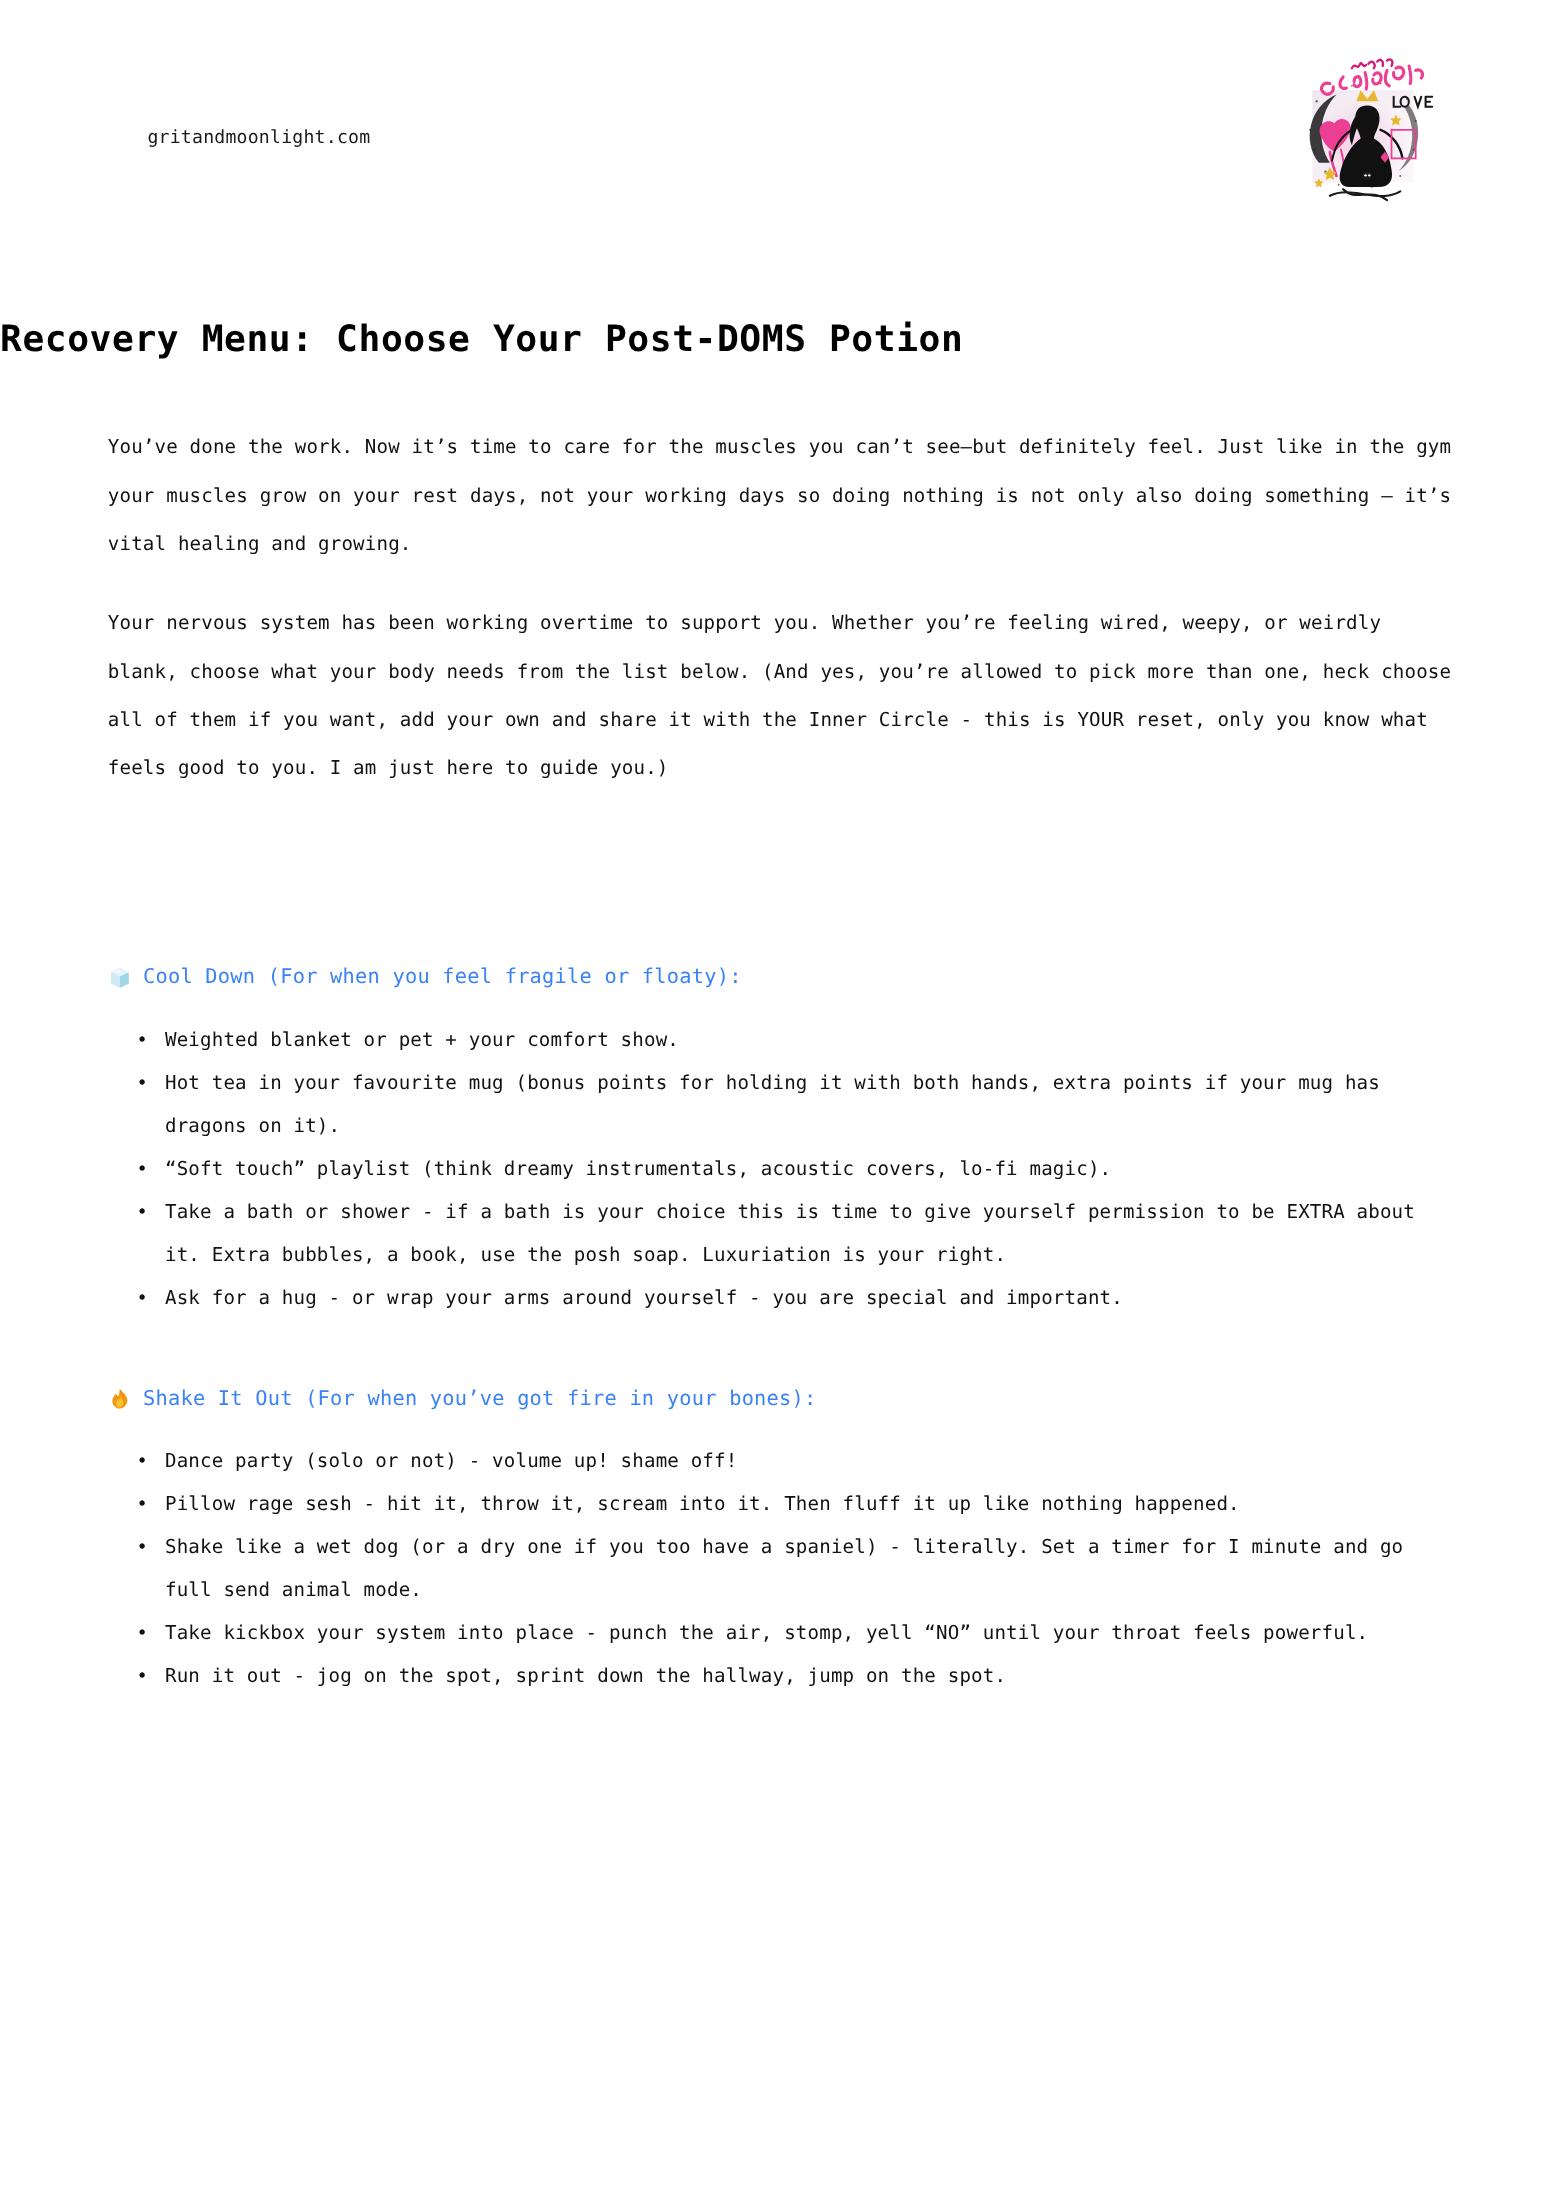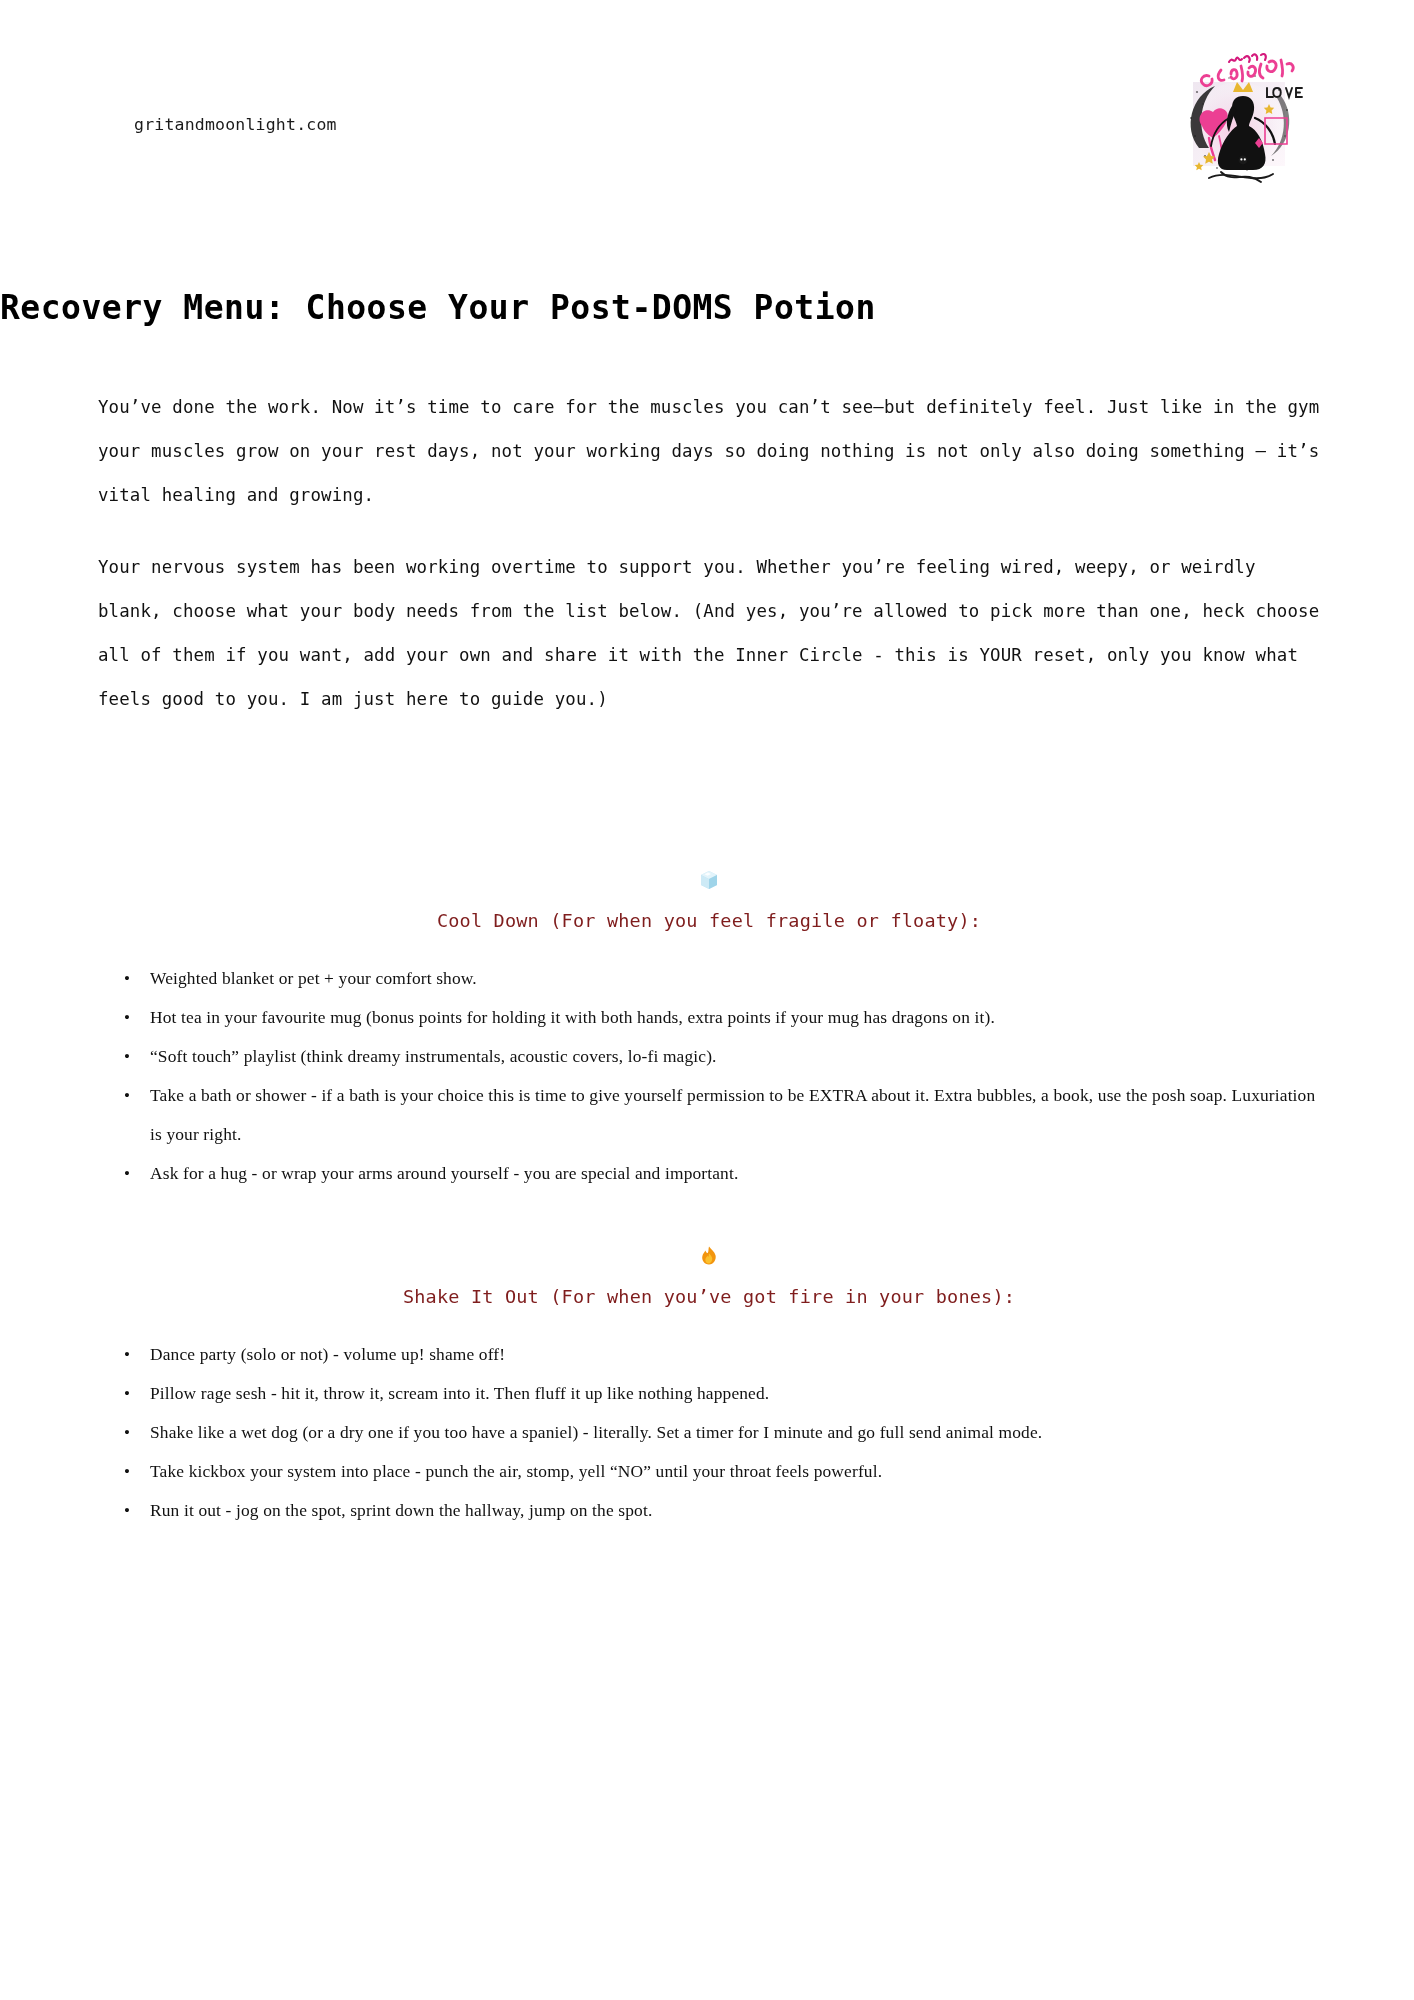--- a/index.html
+++ b/index.html
@@ -79,42 +79,40 @@
   }
   p.para.second { margin-top: 26px; }
 
   .section {
     margin-top: 0;
   }
   .section-heading {
     font-size: 18.5px;
     line-height: 40px;
     letter-spacing: 0.2px;
-    color: #7f1d1d;
+    color: #3b82f6;
     white-space: nowrap;
     display: flex;
     align-items: center;
     gap: 10px;
-    flex-direction: column;
   }
   .emoji {
     font-size: 20px;
     line-height: 1;
     display: inline-block;
     width: 22px;
     height: 22px;
     flex: 0 0 auto;
   }
   .emoji svg { display: block; width: 22px; height: 22px; }
 
   ul.items {
     list-style: none;
     margin: 18px 0 0 0;
     padding: 0 0 0 26px;
-    font-family: Liberation Serif, serif;
   }
   ul.items li {
     position: relative;
     font-size: 17.4px;
     line-height: 39px;
     letter-spacing: 0.15px;
     color: #111;
     padding-left: 26px;
     margin: 0;
   }

